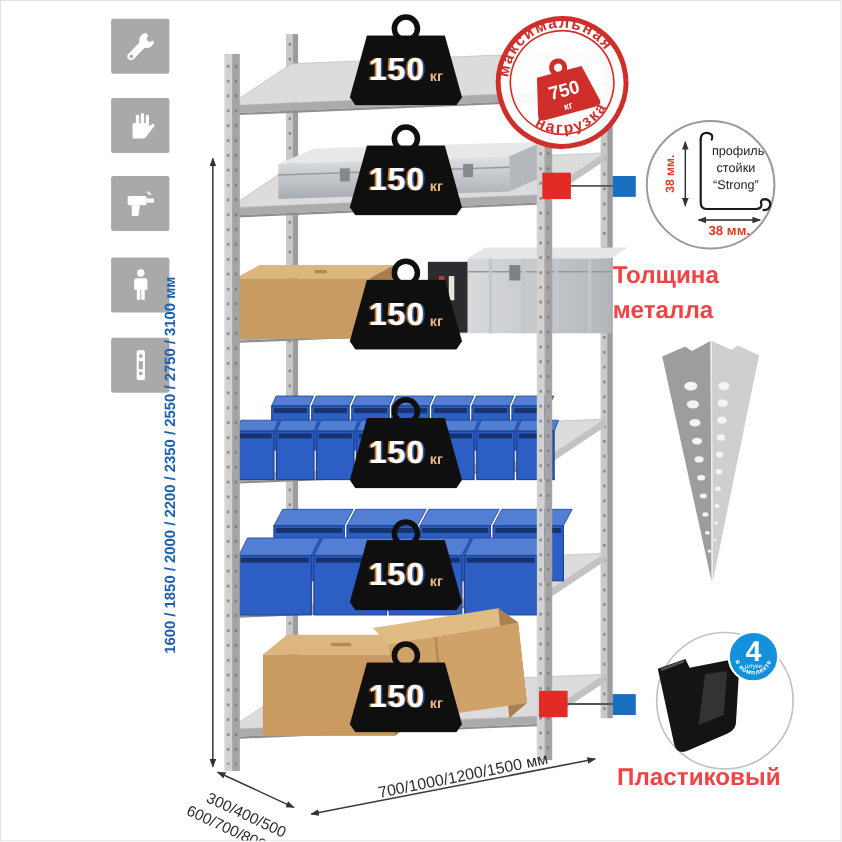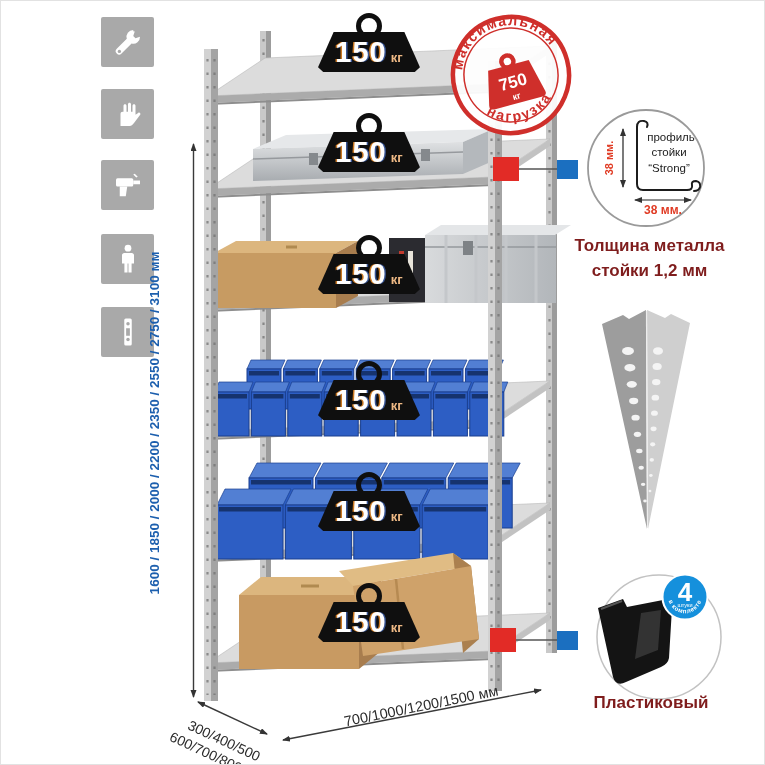--- a/index.html
+++ b/index.html
@@ -16,21 +16,21 @@
   .side-icon svg{width:36px;height:36px;display:block;}
   
   #gfx{position:absolute;left:0;top:0;width:765px;height:765px;}
   
   .weight{position:absolute;width:104px;text-align:center;}
   .weight .ring{
     width:16px;height:16px;border:5px solid #0f0f0f;border-radius:50%;
     margin:0 auto;background:transparent;
   }
   .weight .body{
-    margin-top:-7px;height:40px;background:#0f0f0f;position:relative;
+    margin-top:-7px;height:64px;background:#0f0f0f;position:relative;
     clip-path:polygon(16% 0%,84% 0%,99% 88%,94% 100%,6% 100%,1% 88%);
     display:flex;align-items:center;justify-content:center;gap:4px;
   }
   .weight .num{
     color:#fff;font-size:29px;font-weight:bold;letter-spacing:1px;
     text-shadow:-1.5px 0 0 rgba(235,140,40,.85),1.5px 0 0 rgba(90,140,255,.55);
   }
   .weight .unit{color:#eeb985;font-size:13px;font-weight:bold;margin-top:10px;}
   
   .dim-heights{
@@ -44,22 +44,22 @@
     transform:rotate(25deg);transform-origin:0 0;
     text-align:center;font-size:14px;color:#2b2b2b;line-height:1.3;white-space:nowrap;
   }
   .dim-width{
     position:absolute;left:296px;top:722px;width:250px;
     transform:rotate(-11.5deg);transform-origin:0 0;
     text-align:center;font-size:14.5px;color:#2b2b2b;white-space:nowrap;
   }
   
   .caption{
-    position:absolute;text-align:center;font-size:17px;font-weight:bold;
-    color:#7f1d1d;line-height:1.45;
+    position:absolute;font-size:22px;font-weight:bold;
+    color:#ef4444;line-height:1.45;
   }
   .cap-profile{left:556px;top:233px;width:185px;}
   .cap-foot{left:560px;top:690px;width:180px;}
 </style>
 </head>
 <body>
 
 <div id="stage">
 
   <svg id="gfx" viewBox="0 0 765 765" xmlns="http://www.w3.org/2000/svg">
@@ -422,19 +422,18 @@
 
   <div class="dim-heights">1600 / 1850 / 2000 / 2200 / 2350 / 2550 / 2750 / 3100 мм</div>
   <div class="dim-depth">
     <div>300/400/500</div>
     <div>600/700/800 мм</div>
   </div>
   <div class="dim-width">700/1000/1200/1500 мм</div>
 
   <div class="caption cap-profile">
     <div>Толщина металла</div>
-    <div>стойки 1,2 мм</div>
   </div>
   <div class="caption cap-foot">
     <div>Пластиковый</div>
   </div>
 
 </div>
 
 </body></html>

